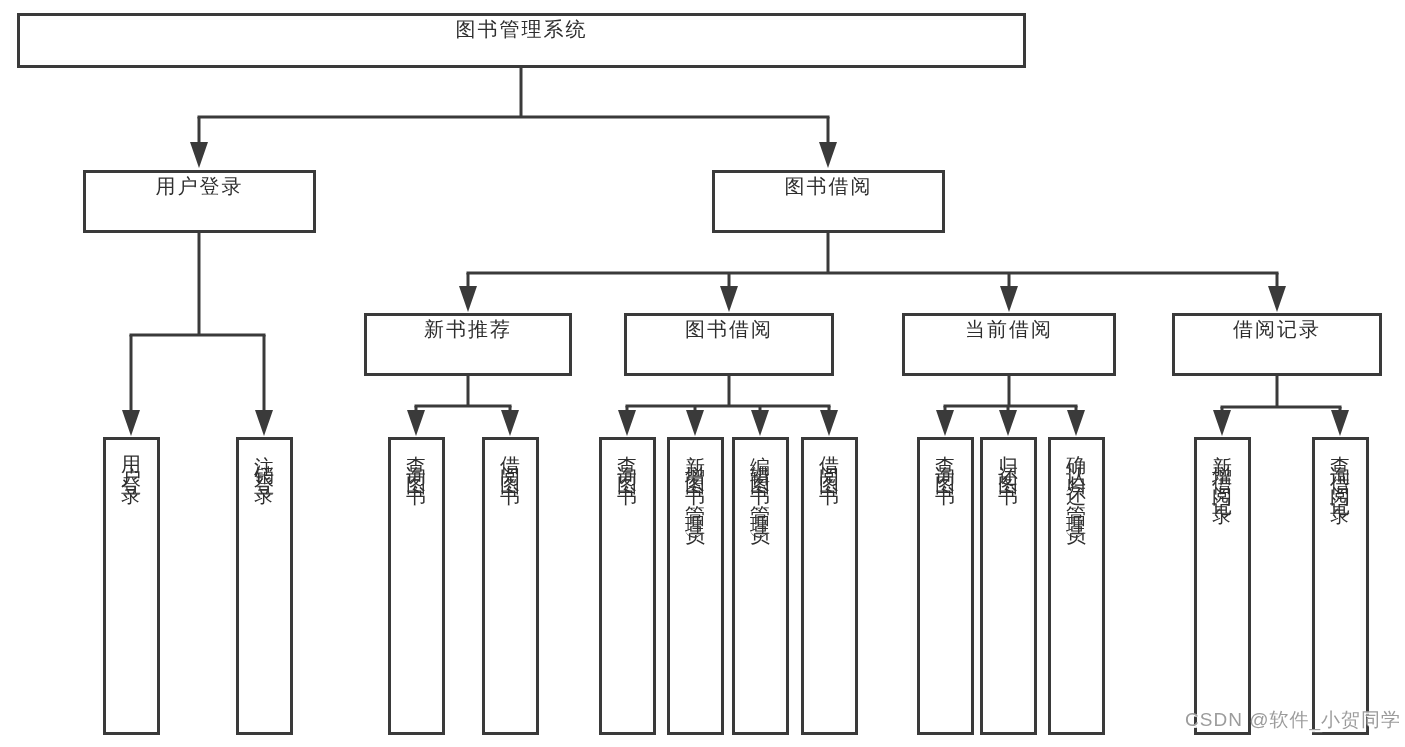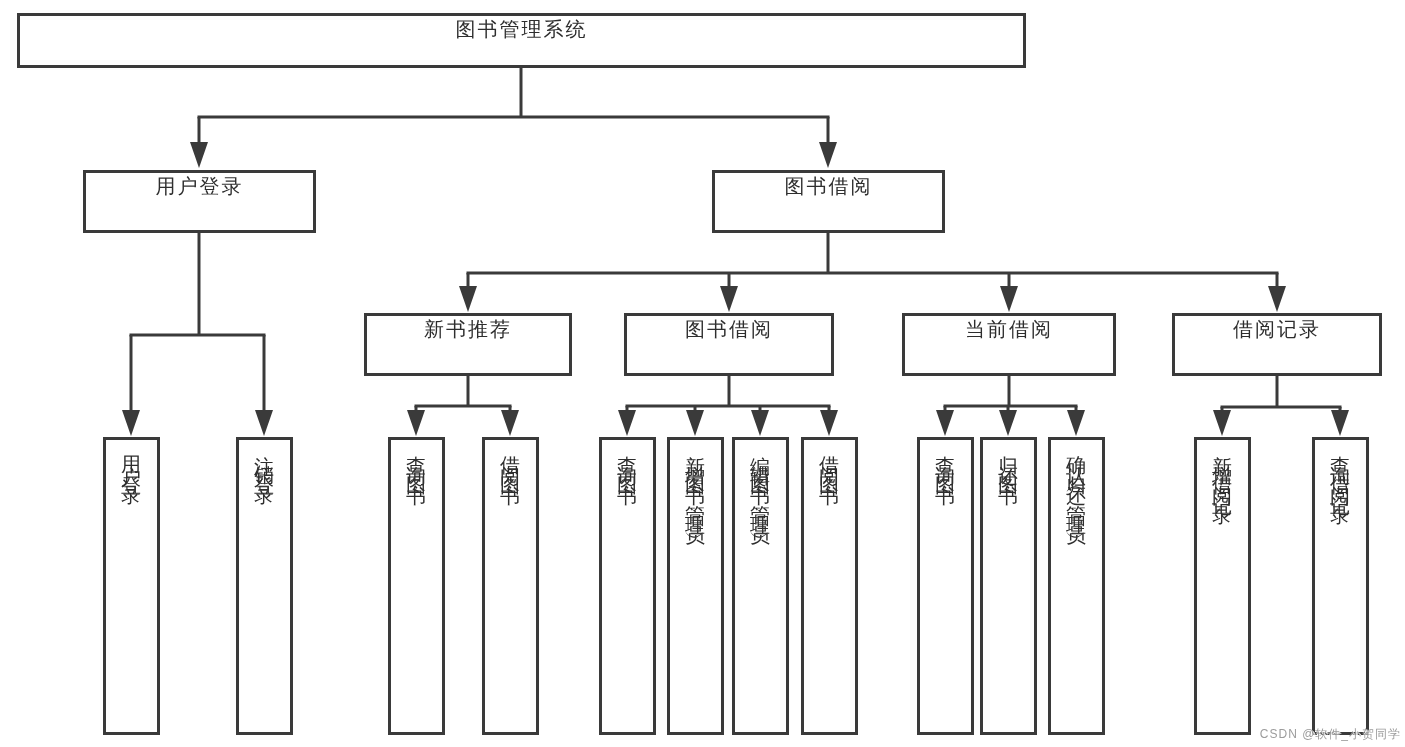--- a/index.html
+++ b/index.html
@@ -26,22 +26,22 @@
   .node.h{font-size:20px;letter-spacing:2px;white-space:nowrap;}
   .node.v span{
     writing-mode:vertical-rl;
     text-orientation:mixed;
     font-size:20px;
     letter-spacing:10px;
     line-height:1;
     white-space:nowrap;
   }
   .watermark{
-    position:absolute;right:4px;bottom:4px;
-    font-size:12px;letter-spacing:1px;
+    position:absolute;right:4px;bottom:14px;
+    font-size:19px;letter-spacing:1px;
     color:var(--wm-color);
     text-shadow:1px 1px 0 #ffffff, 2px 2px 0 rgba(255,255,255,0.85);
     white-space:nowrap;
   }
 </style>
 </head>
 <body>
 
 <div class="stage">
 

